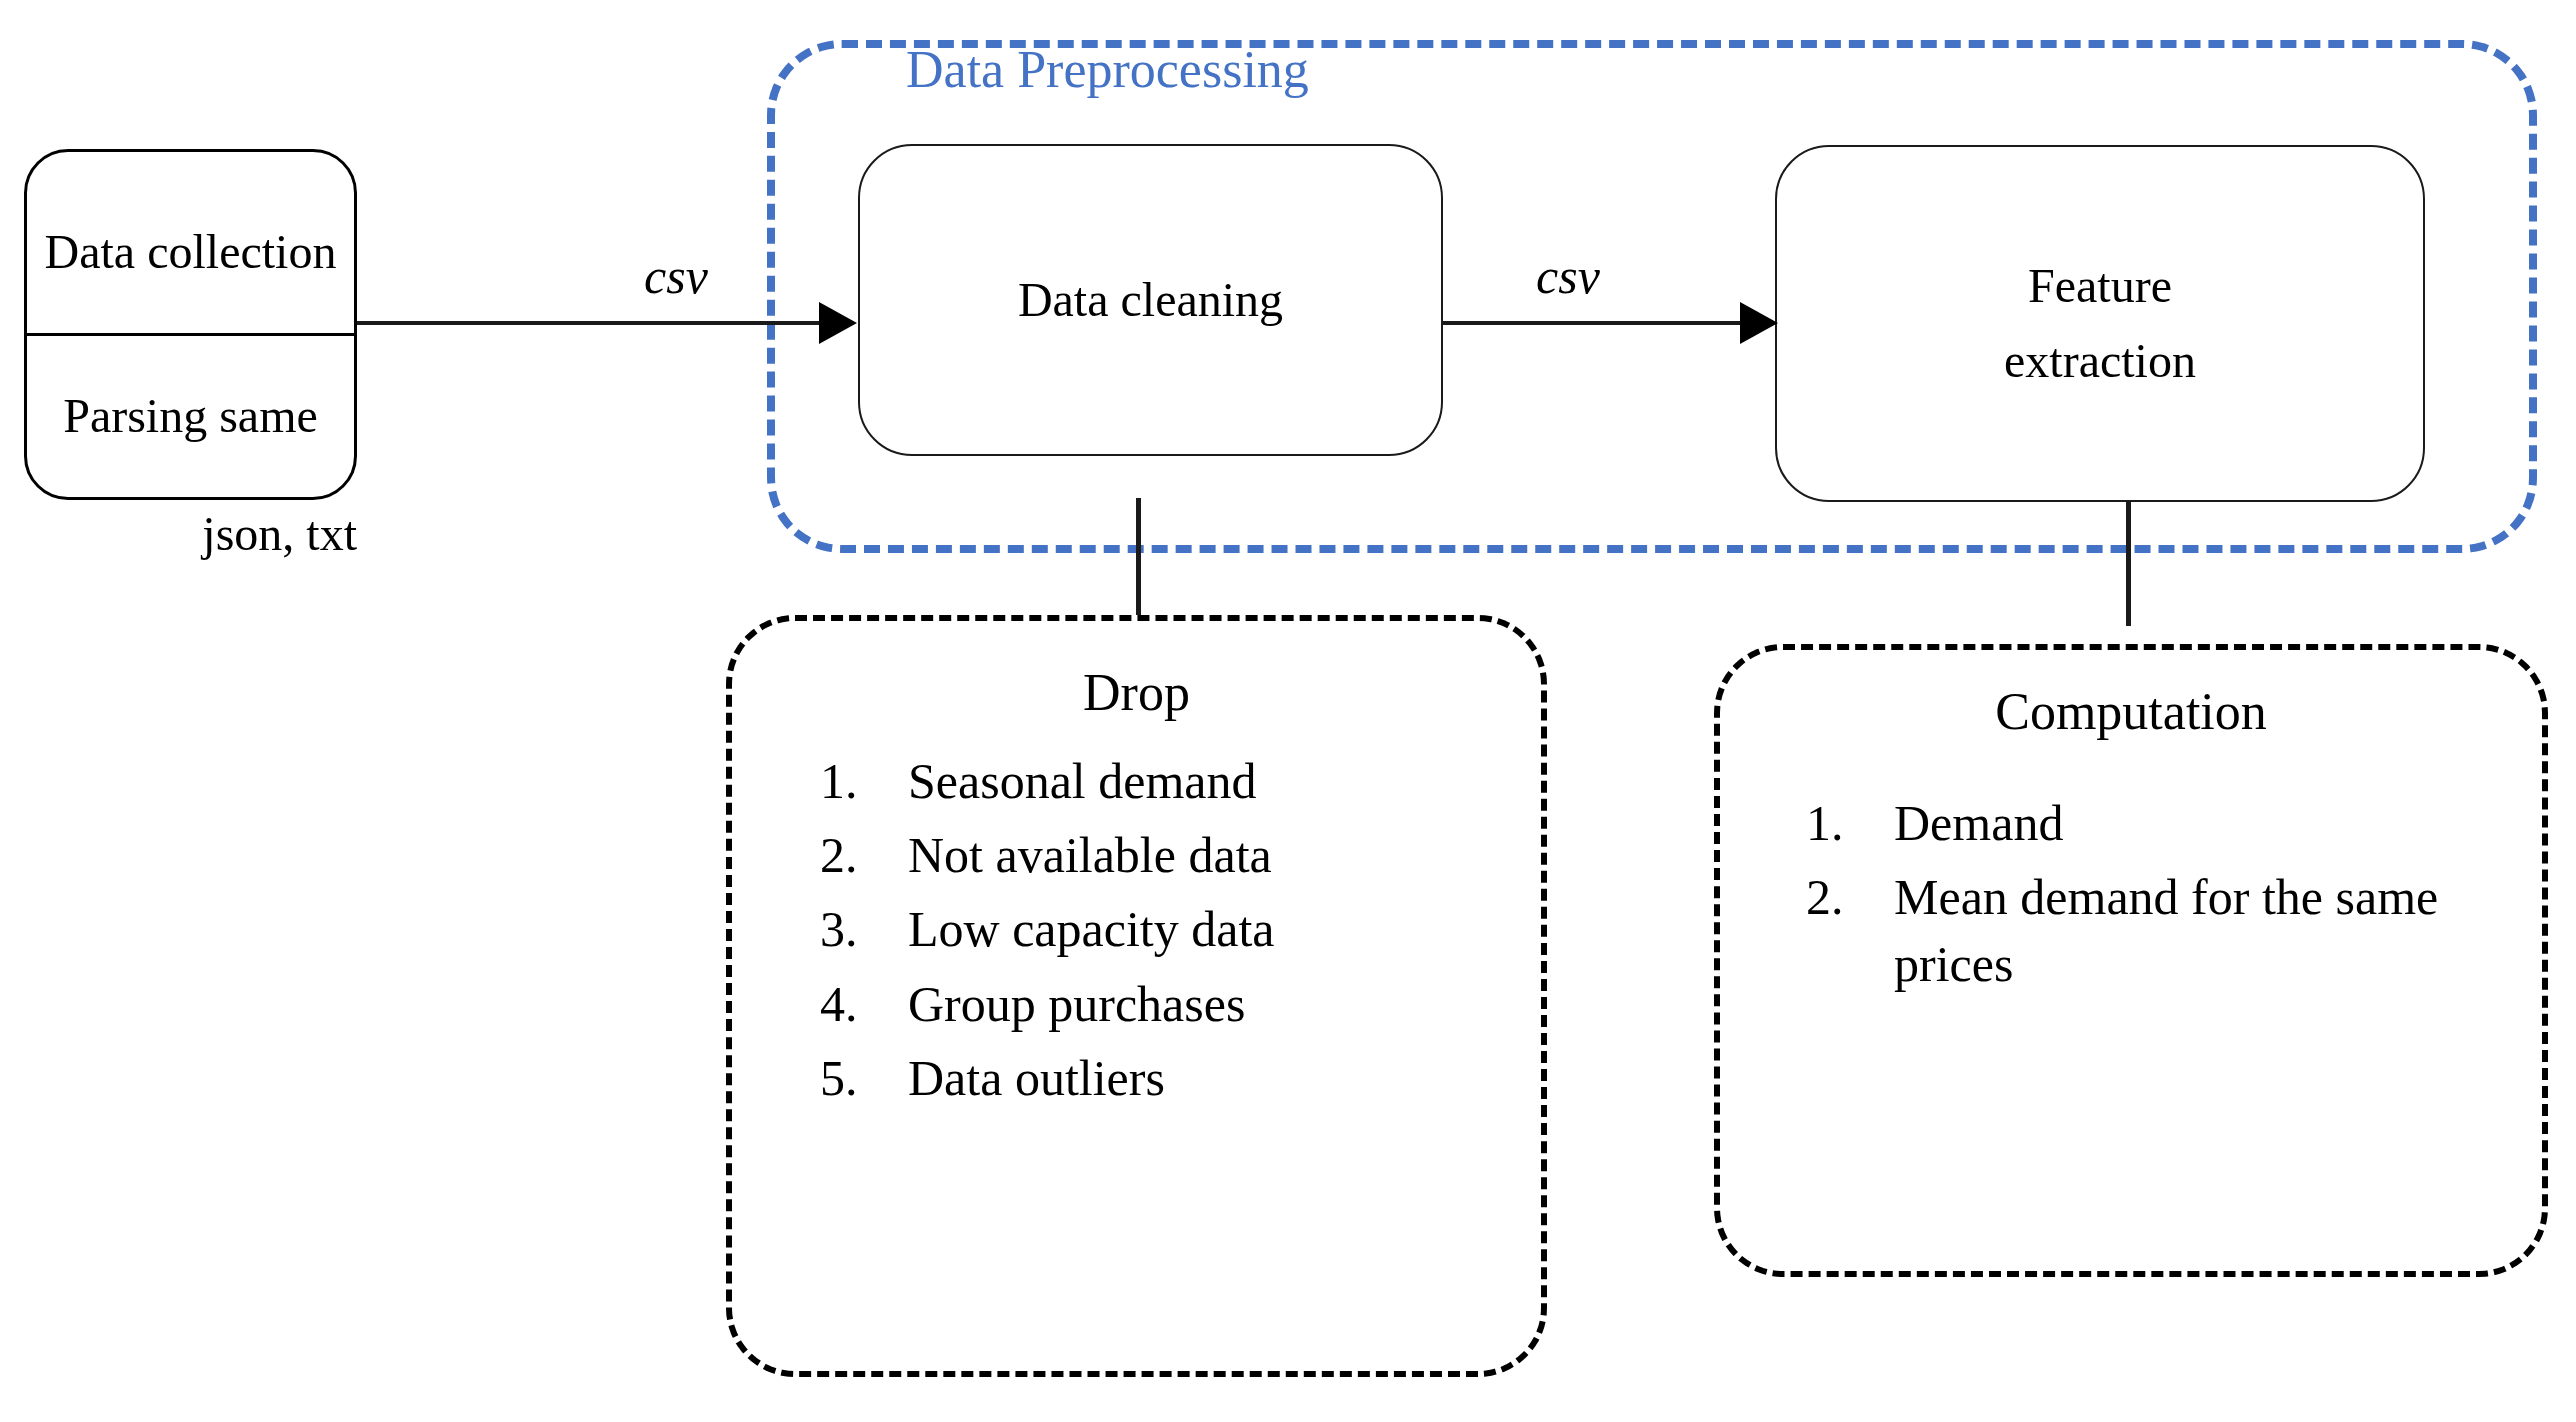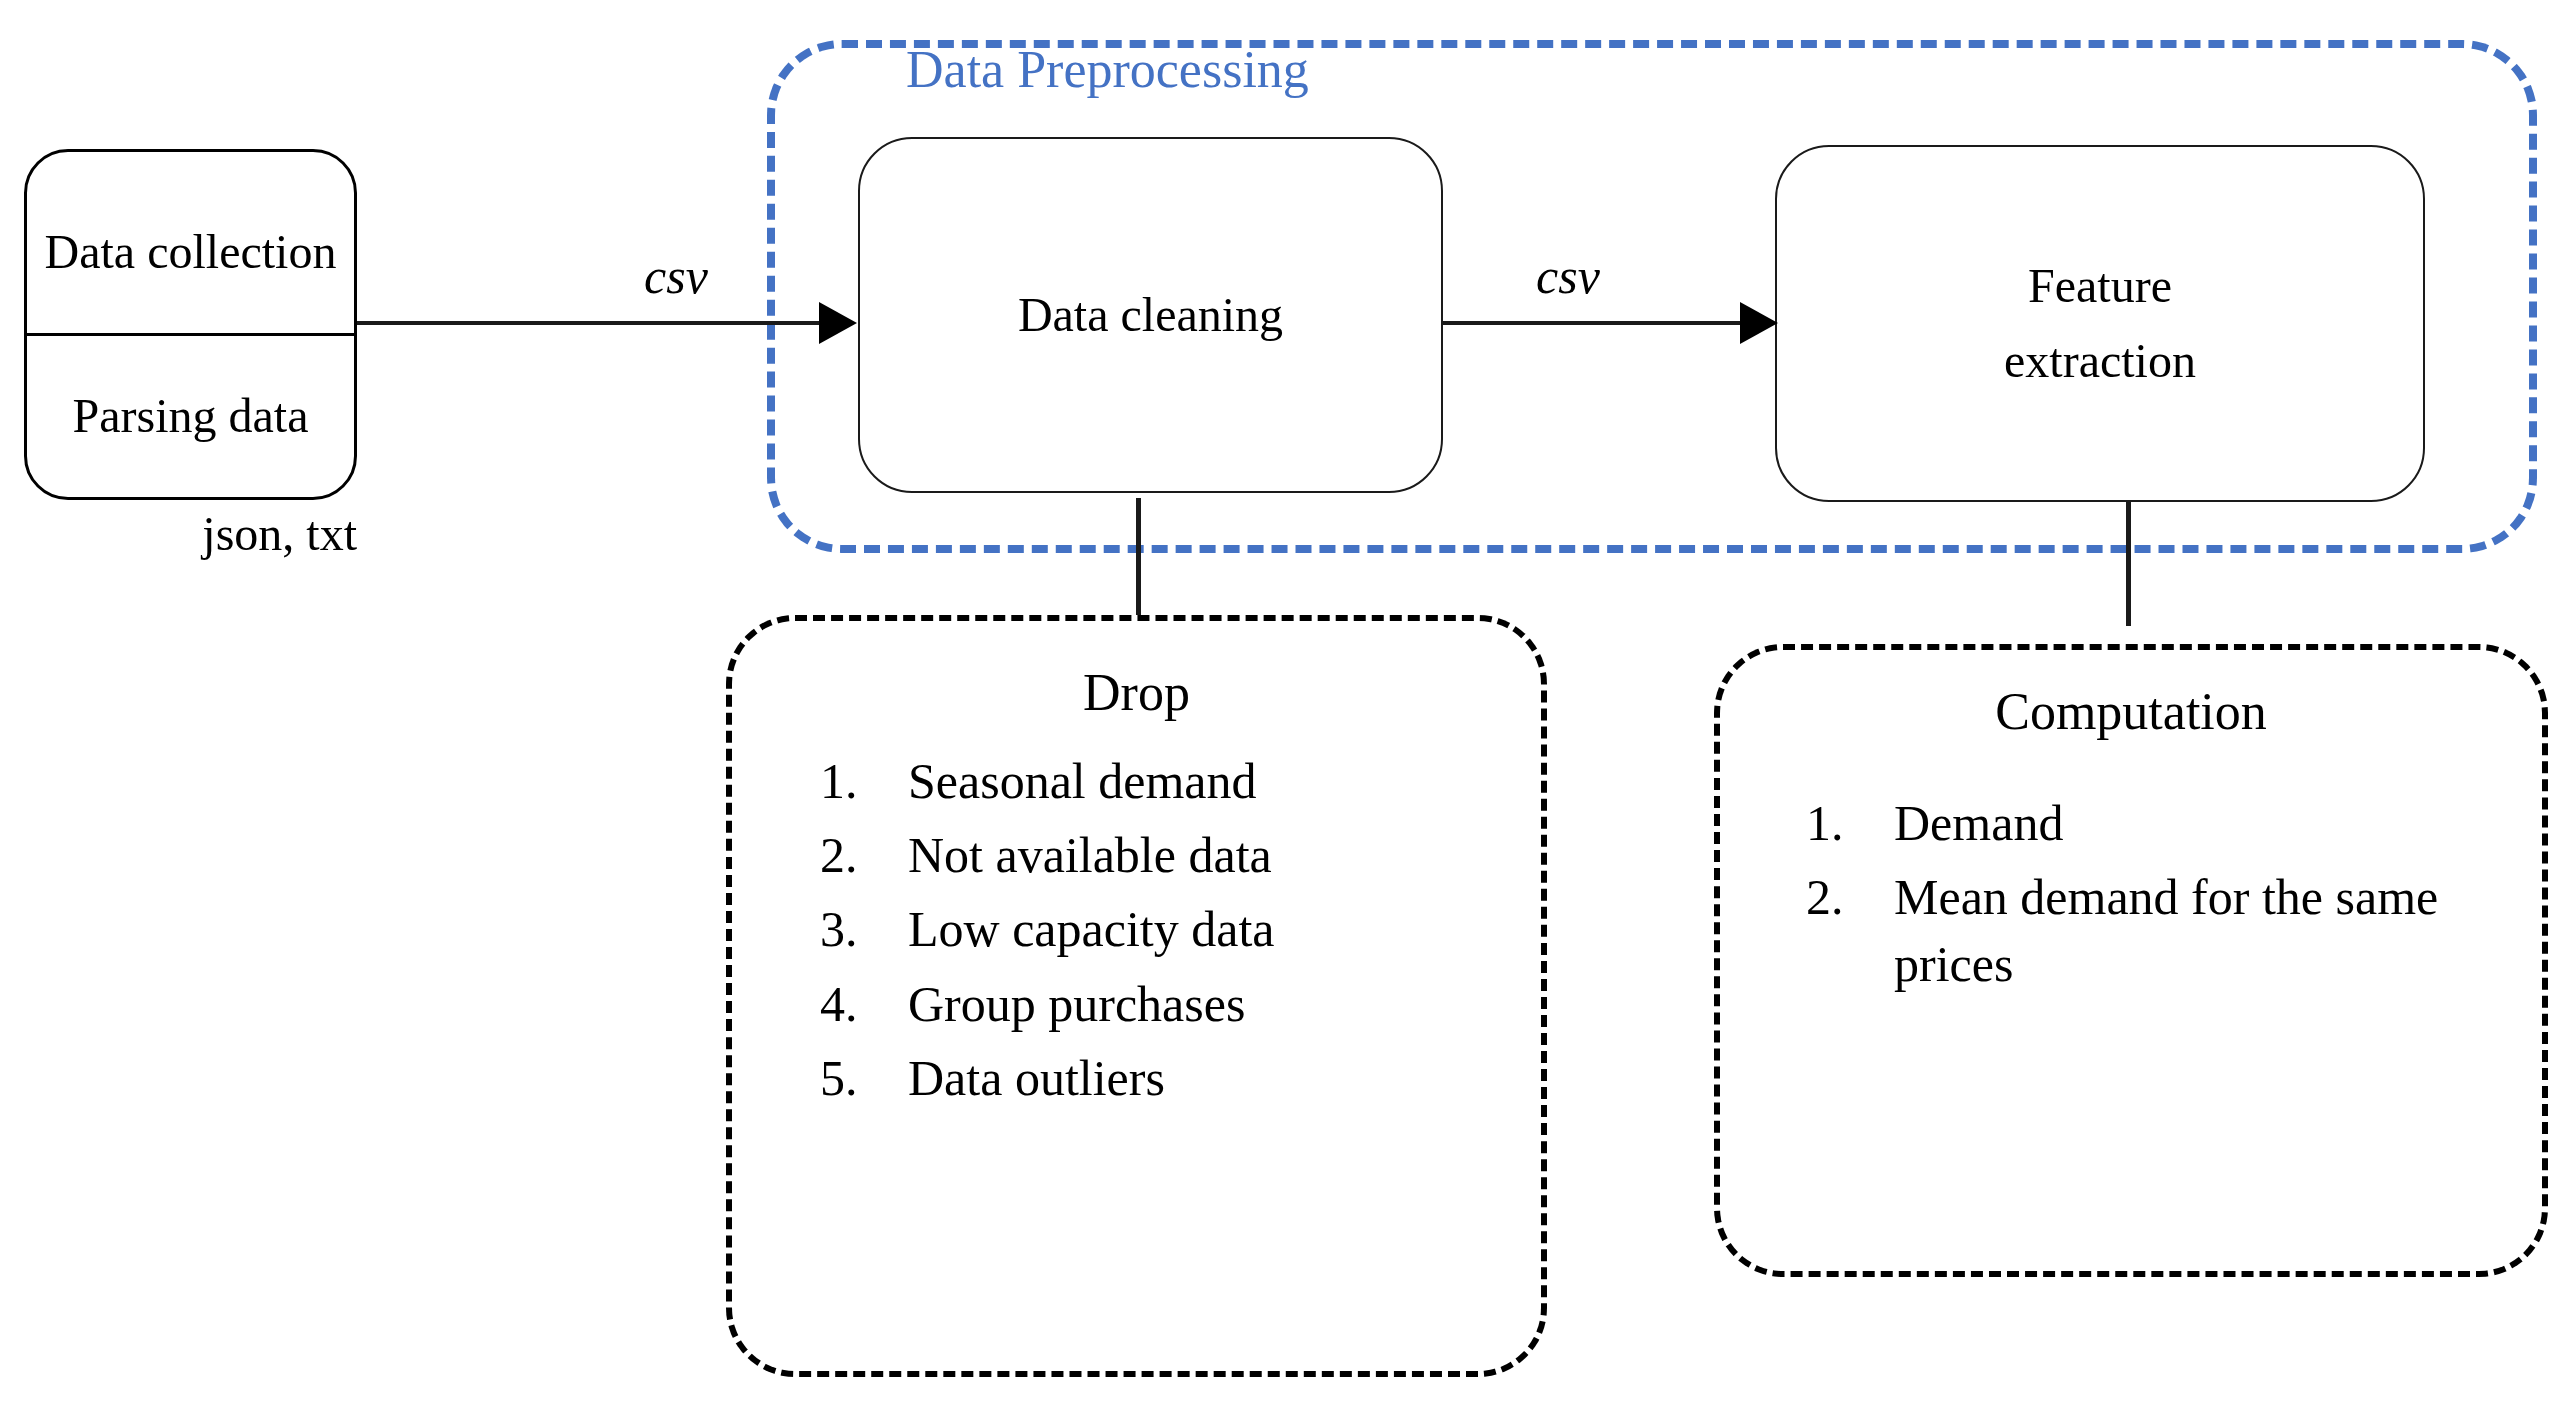--- a/index.html
+++ b/index.html
@@ -90,23 +90,23 @@
     background: #ffffff;
     display: flex;
     align-items: center;
     justify-content: center;
     text-align: center;
     font-size: 48px;
     line-height: 1.55;
   }
   #box-data-cleaning {
     left: 858px;
-    top: 137px;
+    top: 144px;
     width: 585px;
-    height: 356px;
+    height: 312px;
   }
   #box-feature-extraction {
     left: 1775px;
     top: 145px;
     width: 650px;
     height: 357px;
   }
 
   
   .arrow {
@@ -199,21 +199,21 @@
     flex: 1 1 auto;
   }
 </style>
 </head>
 <body>
 
 <div id="canvas">
 
   <div class="node" id="source-box">
     <div class="cell top">Data collection</div>
-    <div class="cell bottom">Parsing data</div>
+    <div class="cell bottom">Parsing same</div>
   </div>
   <div id="source-note">json, txt</div>
 
   <div id="preprocessing-group"></div>
   <div id="preprocessing-title">Data Preprocessing</div>
 
   <div class="proc-box" id="box-data-cleaning">
     <span>Data cleaning</span>
   </div>
 

